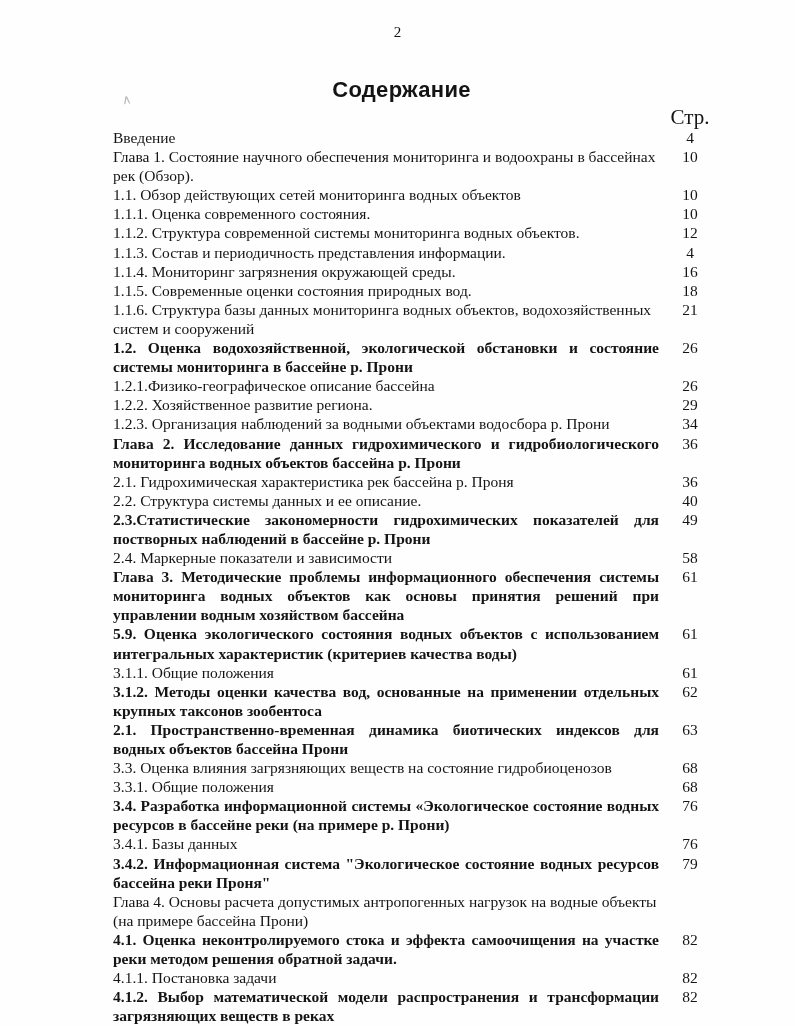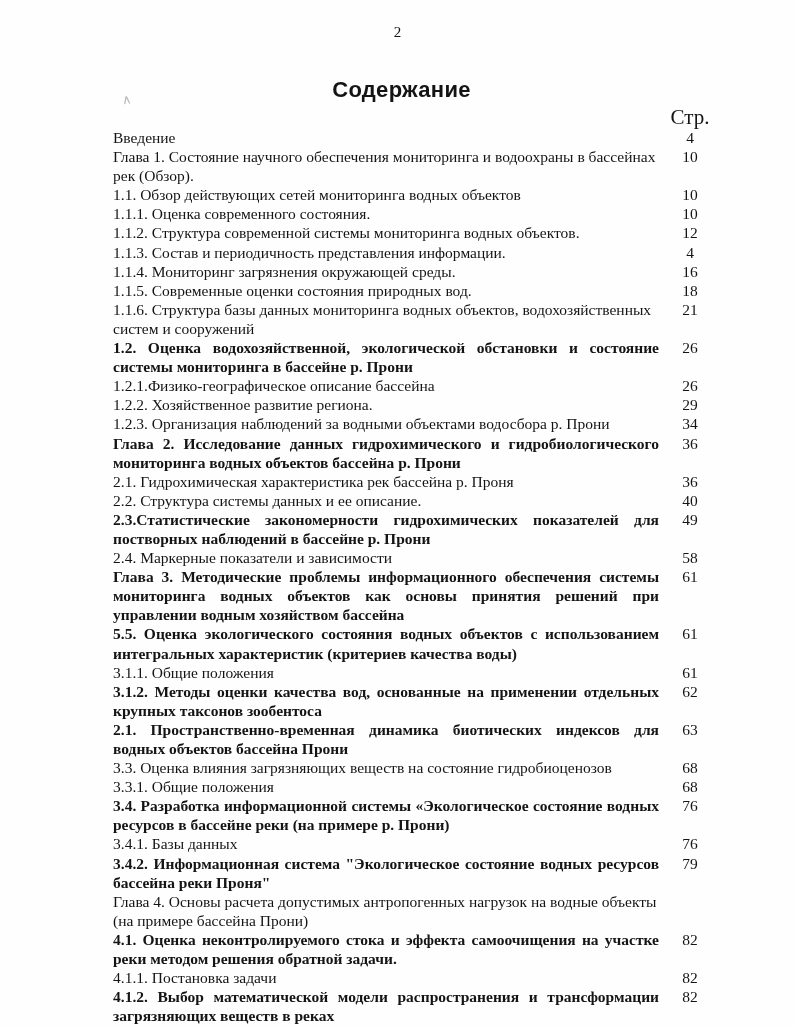--- a/index.html
+++ b/index.html
@@ -193,21 +193,21 @@
         </div>
         <div class="entry">
           <div class="txt flow">2.4. Маркерные показатели и зависимости</div>
           <div class="pg">58</div>
         </div>
         <div class="entry">
           <div class="txt just">Глава 3. Методические проблемы информационного обеспечения системы мониторинга водных объектов как основы принятия решений при управлении водным хозяйством бассейна</div>
           <div class="pg">61</div>
         </div>
         <div class="entry">
-          <div class="txt just">5.5. Оценка экологического состояния водных объектов с использованием интегральных характеристик (критериев качества воды)</div>
+          <div class="txt just">5.9. Оценка экологического состояния водных объектов с использованием интегральных характеристик (критериев качества воды)</div>
           <div class="pg">61</div>
         </div>
         <div class="entry">
           <div class="txt flow">3.1.1. Общие положения</div>
           <div class="pg">61</div>
         </div>
         <div class="entry">
           <div class="txt just">3.1.2. Методы оценки качества вод, основанные на применении отдельных крупных таксонов зообентоса</div>
           <div class="pg">62</div>
         </div>

